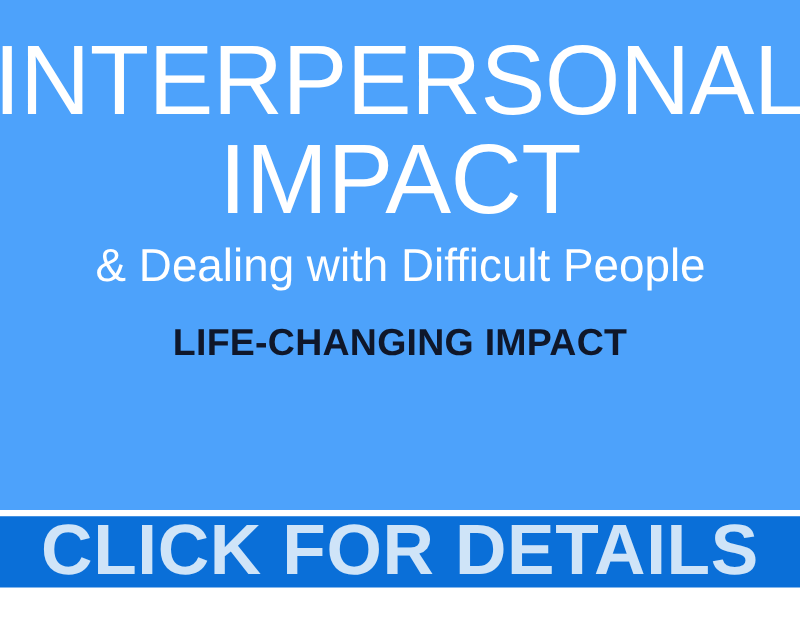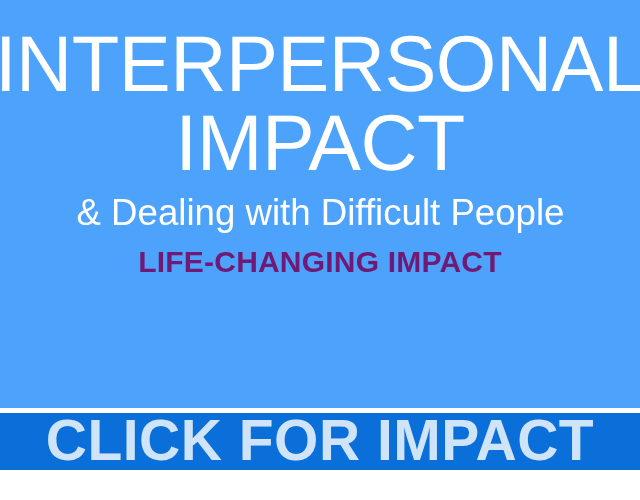--- a/index.html
+++ b/index.html
@@ -70,26 +70,26 @@
     font-size: 33px;
     font-weight: 300;
     line-height: 1.0;
     text-align: center;
     white-space: nowrap;
   }
   .detail-1 { margin-top: 19px; }
   .detail-2 { margin-top: 22px; }
 
   .tagline {
-    color: #701a75;
+    color: #0f172a;
     font-size: 30px;
     font-weight: 700;
     letter-spacing: 0.2px;
     line-height: 1.0;
-    margin-top: 14px;
+    margin-top: 27px;
     text-align: center;
     white-space: nowrap;
   }
 
   
   #cta-bar {
     flex: 1 1 auto;
     background: #0a6fd8;
     display: flex;
     align-items: center;
@@ -119,16 +119,16 @@
 
     <div class="subtitle">&amp; Dealing with Difficult People</div>
 
 
 
     <div class="tagline">LIFE-CHANGING IMPACT</div>
 
   </div>
 
   <div id="cta-bar">
-    <span class="cta-text">CLICK FOR IMPACT</span>
+    <span class="cta-text">CLICK FOR DETAILS</span>
   </div>
 
 </div>
 
 </body></html>

